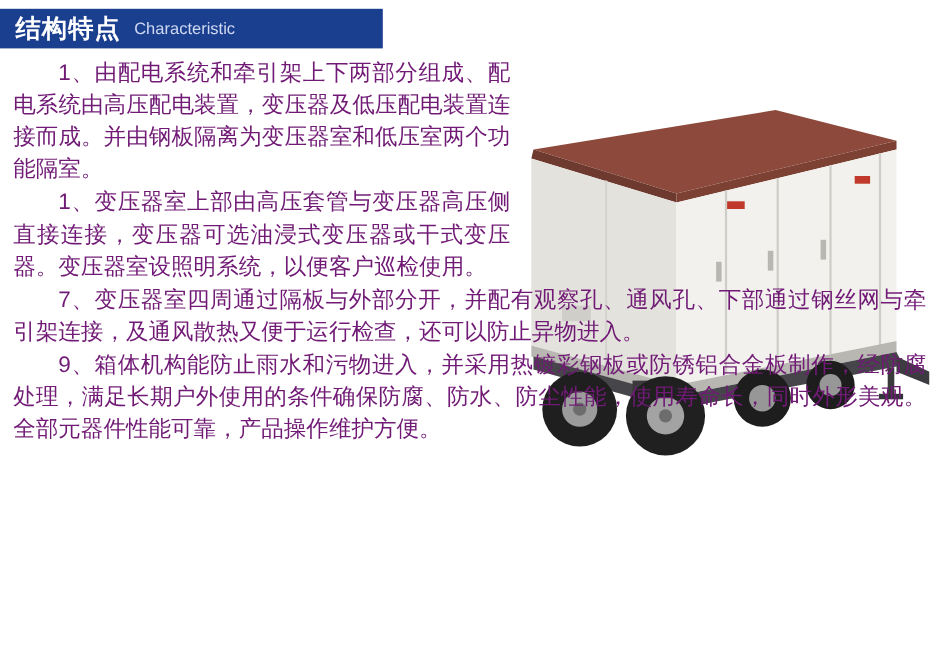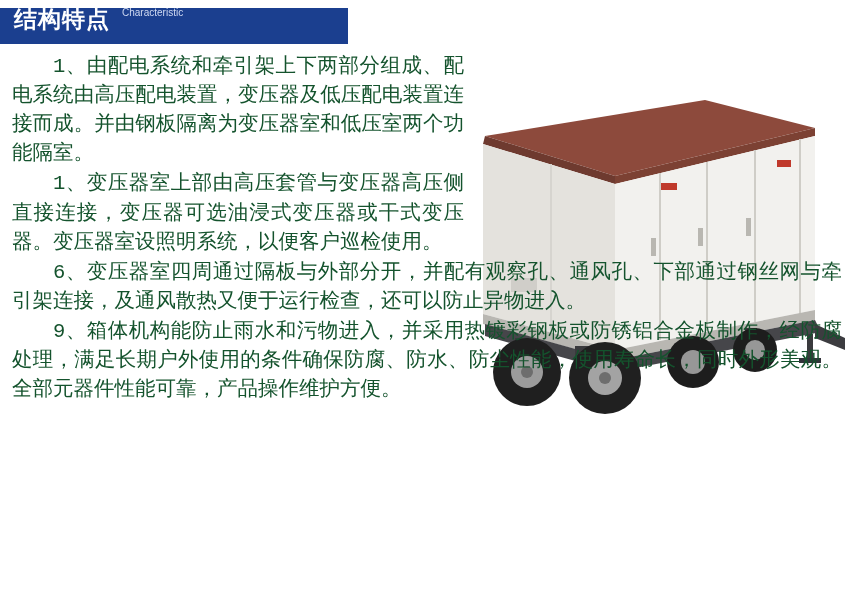--- a/index.html
+++ b/index.html
@@ -16,53 +16,53 @@
     background: #ffffff;
   }
 
   
   .banner {
     position: absolute;
     left: 0; top: 8px;
     width: 348px; height: 36px;
     background: #1b3f8f;
     display: flex;
+    align-items: center;
     padding-left: 14px;
   }
   .banner-cn {
     color: #ffffff;
     font-size: 23px;
     font-weight: bold;
     letter-spacing: 1px;
     line-height: 1;
   }
   .banner-en {
     color: #cfd9f2;
-    font-size: 10px;
+    font-size: 15px;
     margin-left: 12px;
     line-height: 1;
     font-style: normal;
   }
 
   
   .content {
     position: absolute;
     left: 0; top: 52px;
     width: 850px;
     padding: 0 8px 0 12px;
   }
   .para {
     font-size: 20.5px;
     line-height: 1.42;
-    color: #14532d;
+    color: #701a75;
     text-align: justify;
     text-justify: inter-ideograph;
     margin: 0 0 1px 0;
     text-indent: 2em;
-    font-family: Liberation Mono, monospace;
   }
   
   .narrow { width: 452px; }
   .wide   { width: 830px; }
 
   
   .photo {
     position: absolute;
     left: 455px; top: 88px;
     width: 390px; height: 330px;
@@ -130,17 +130,17 @@
       <ellipse cx="300" cy="262" rx="10" ry="10" fill="#979797"></ellipse>
 
       <rect x="352" y="246" width="6" height="26" fill="#3a3a3d"></rect>
       <rect x="344" y="270" width="22" height="5" fill="#33333a"></rect>
     </svg>
   </div>
 
   <div class="content">
     <p class="para narrow">1、由配电系统和牵引架上下两部分组成、配电系统由高压配电装置，变压器及低压配电装置连接而成。并由钢板隔离为变压器室和低压室两个功能隔室。</p>
     <p class="para narrow">1、变压器室上部由高压套管与变压器高压侧直接连接，变压器可选油浸式变压器或干式变压器。变压器室设照明系统，以便客户巡检使用。</p>
-    <p class="para wide">6、变压器室四周通过隔板与外部分开，并配有观察孔、通风孔、下部通过钢丝网与牵引架连接，及通风散热又便于运行检查，还可以防止异物进入。</p>
+    <p class="para wide">7、变压器室四周通过隔板与外部分开，并配有观察孔、通风孔、下部通过钢丝网与牵引架连接，及通风散热又便于运行检查，还可以防止异物进入。</p>
     <p class="para wide">9、箱体机构能防止雨水和污物进入，并采用热镀彩钢板或防锈铝合金板制作，经防腐处理，满足长期户外使用的条件确保防腐、防水、防尘性能，使用寿命长，同时外形美观。全部元器件性能可靠，产品操作维护方便。</p>
   </div>
 
 </div>
 
 </body></html>

